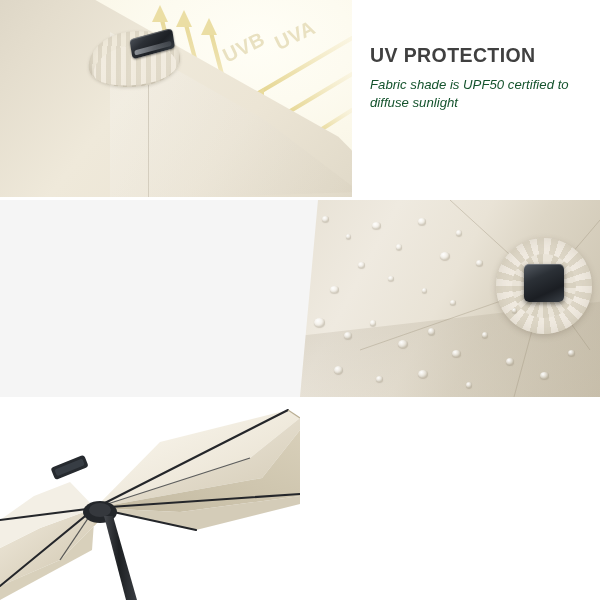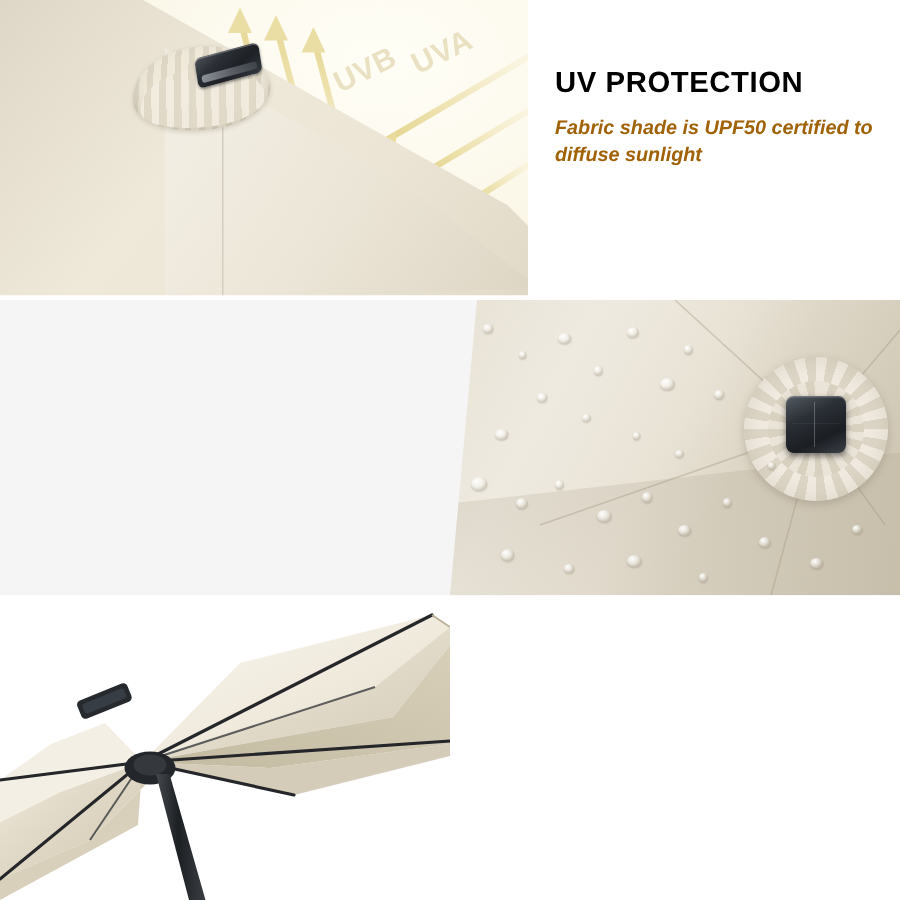--- a/index.html
+++ b/index.html
@@ -15,29 +15,28 @@
   
   .panel{position:absolute;left:0;width:600px;overflow:hidden;}
   .panel-1{top:0;height:197px;background:#ffffff;}
   .panel-2{top:200px;height:197px;background:#f5f5f5;}
   .panel-3{top:400px;height:200px;background:#ffffff;}
 
   
   .txt{position:absolute;}
   .headline{
     font-weight:bold;
-    color:#000000;
+    color:#404040;
     letter-spacing:.4px;
     white-space:nowrap;
   }
   .subline{
     font-style:italic;
-    color:#a16207;
+    color:#14532d;
     line-height:1.38;
-    font-weight:bold;
   }
   .t1{left:370px;top:44px;}
   .t1 .headline{font-size:19.5px;}
   .t1 .subline{font-size:13.2px;margin-top:9px;width:230px;}
 
   
   .photo1{position:absolute;left:0;top:0;width:352px;height:197px;overflow:hidden;}
   .p1-sky{
     position:absolute;inset:0;
     background:

